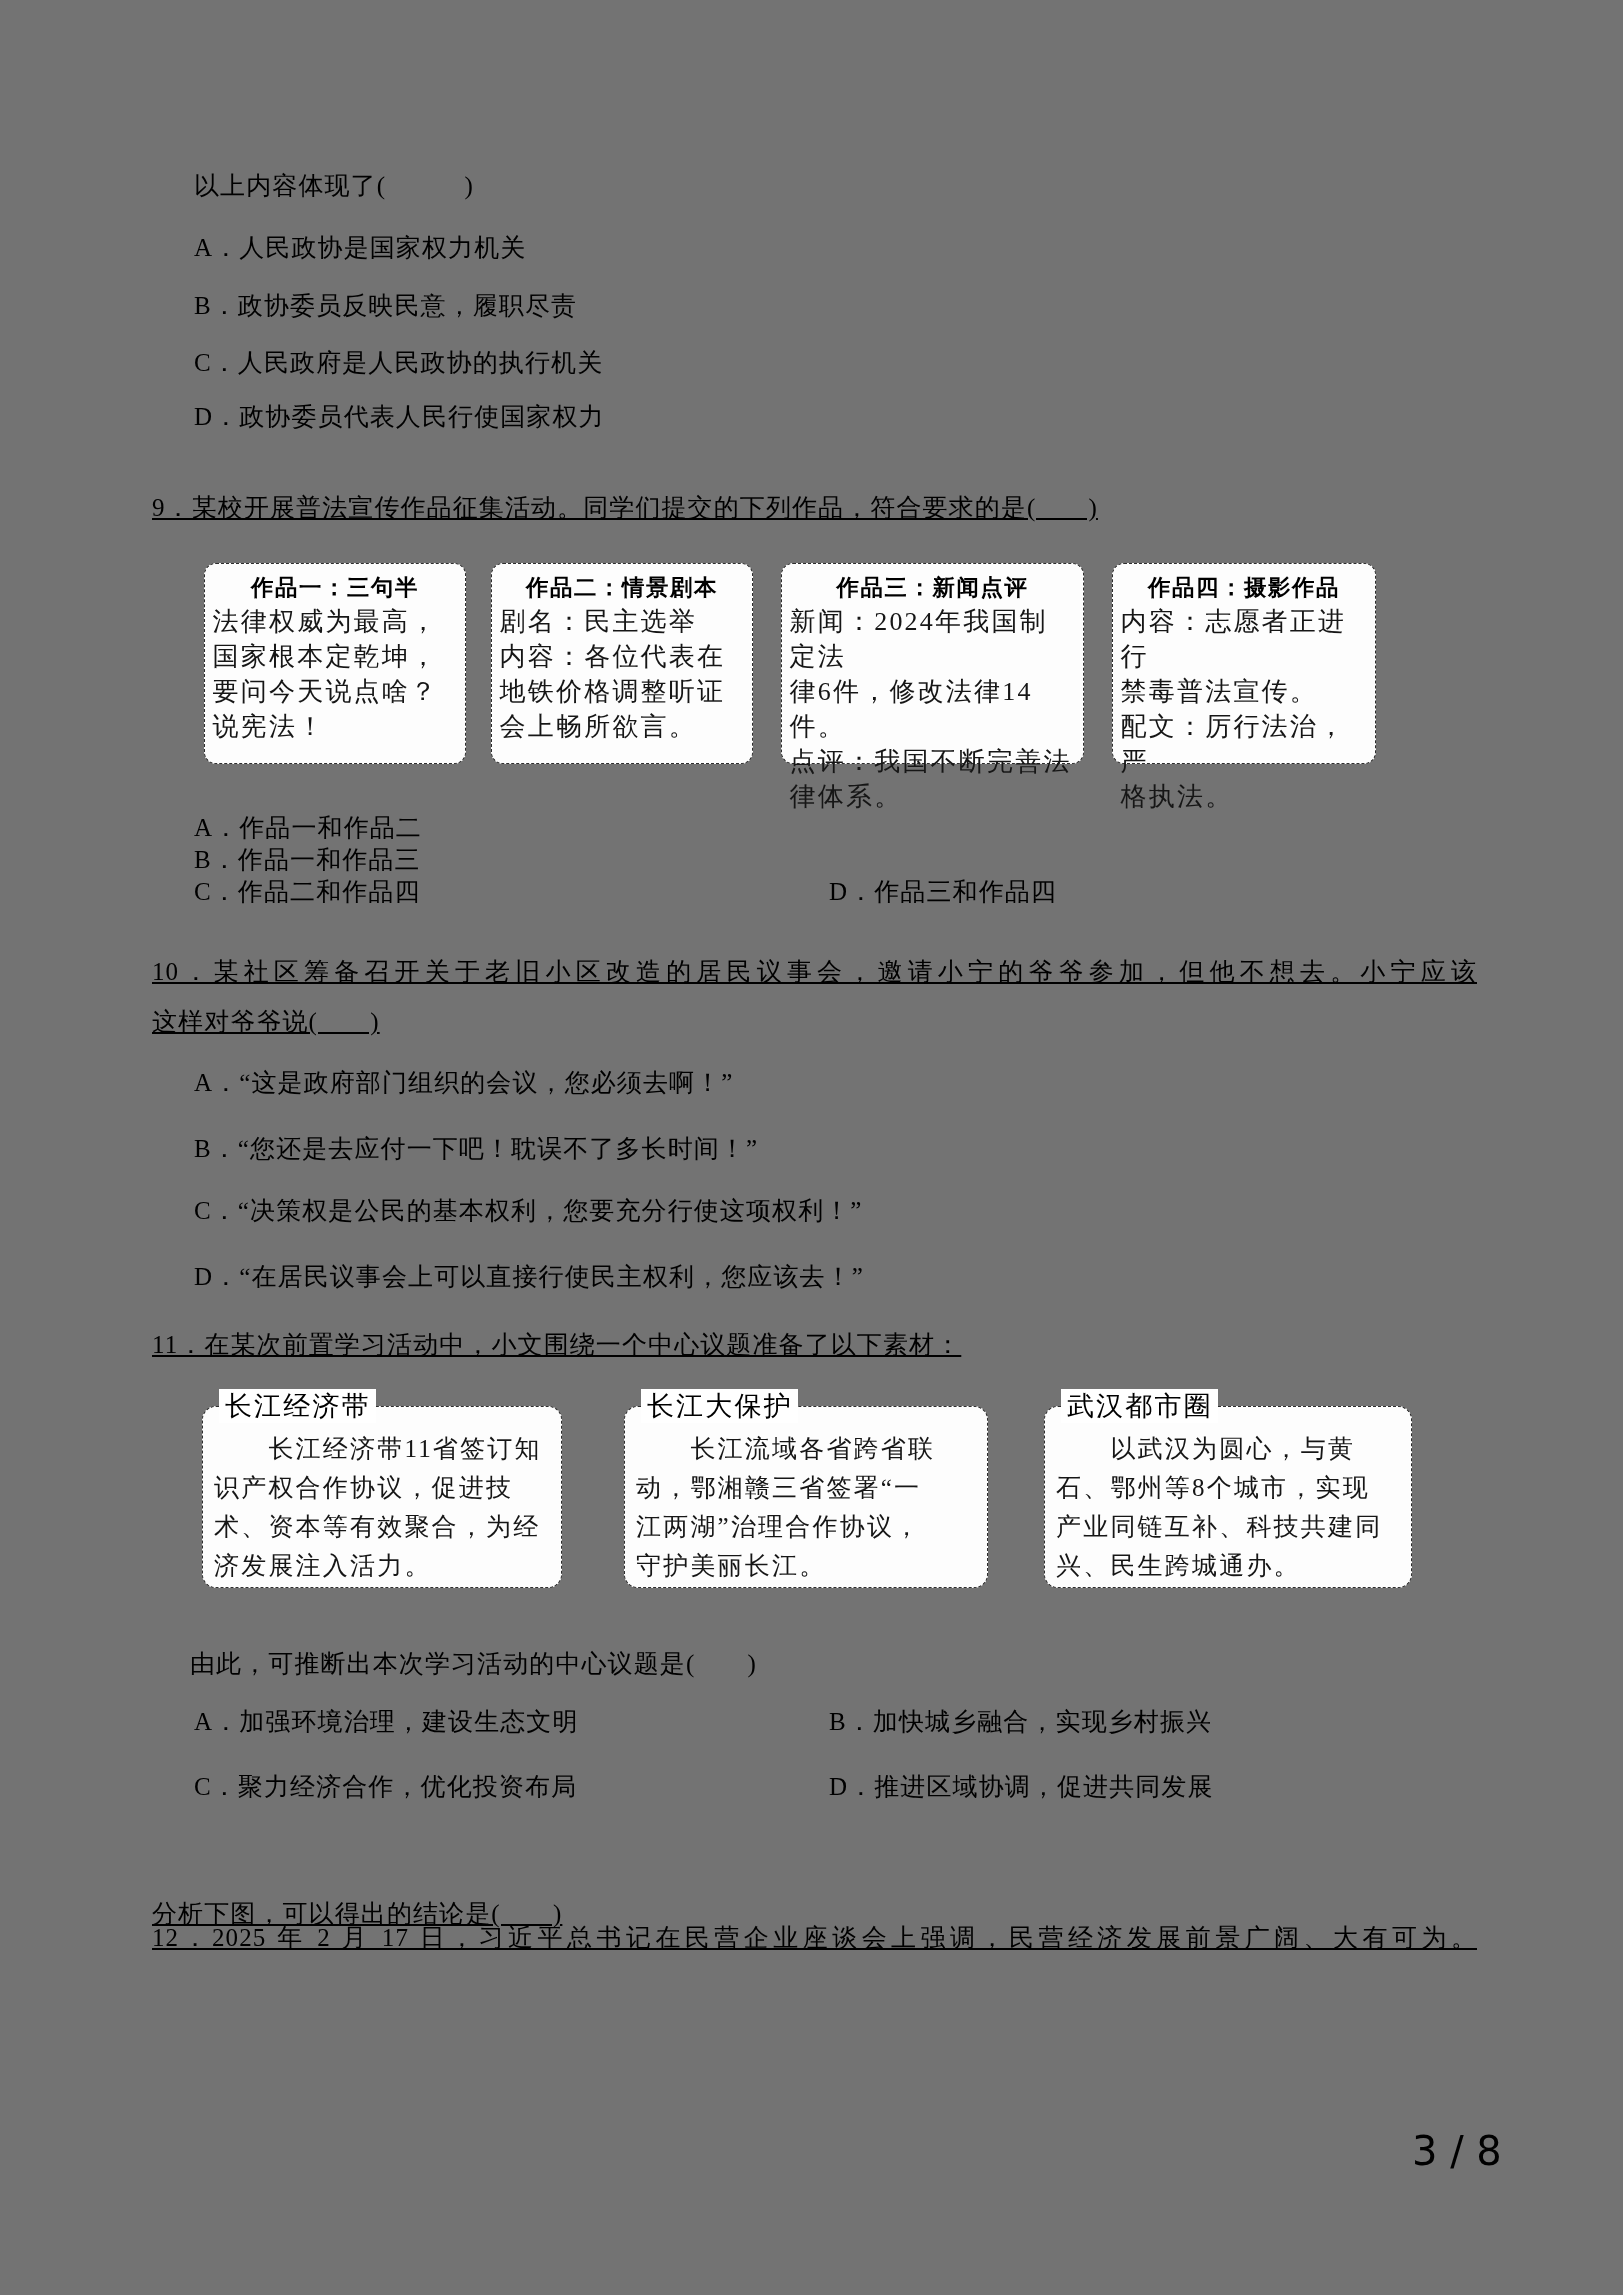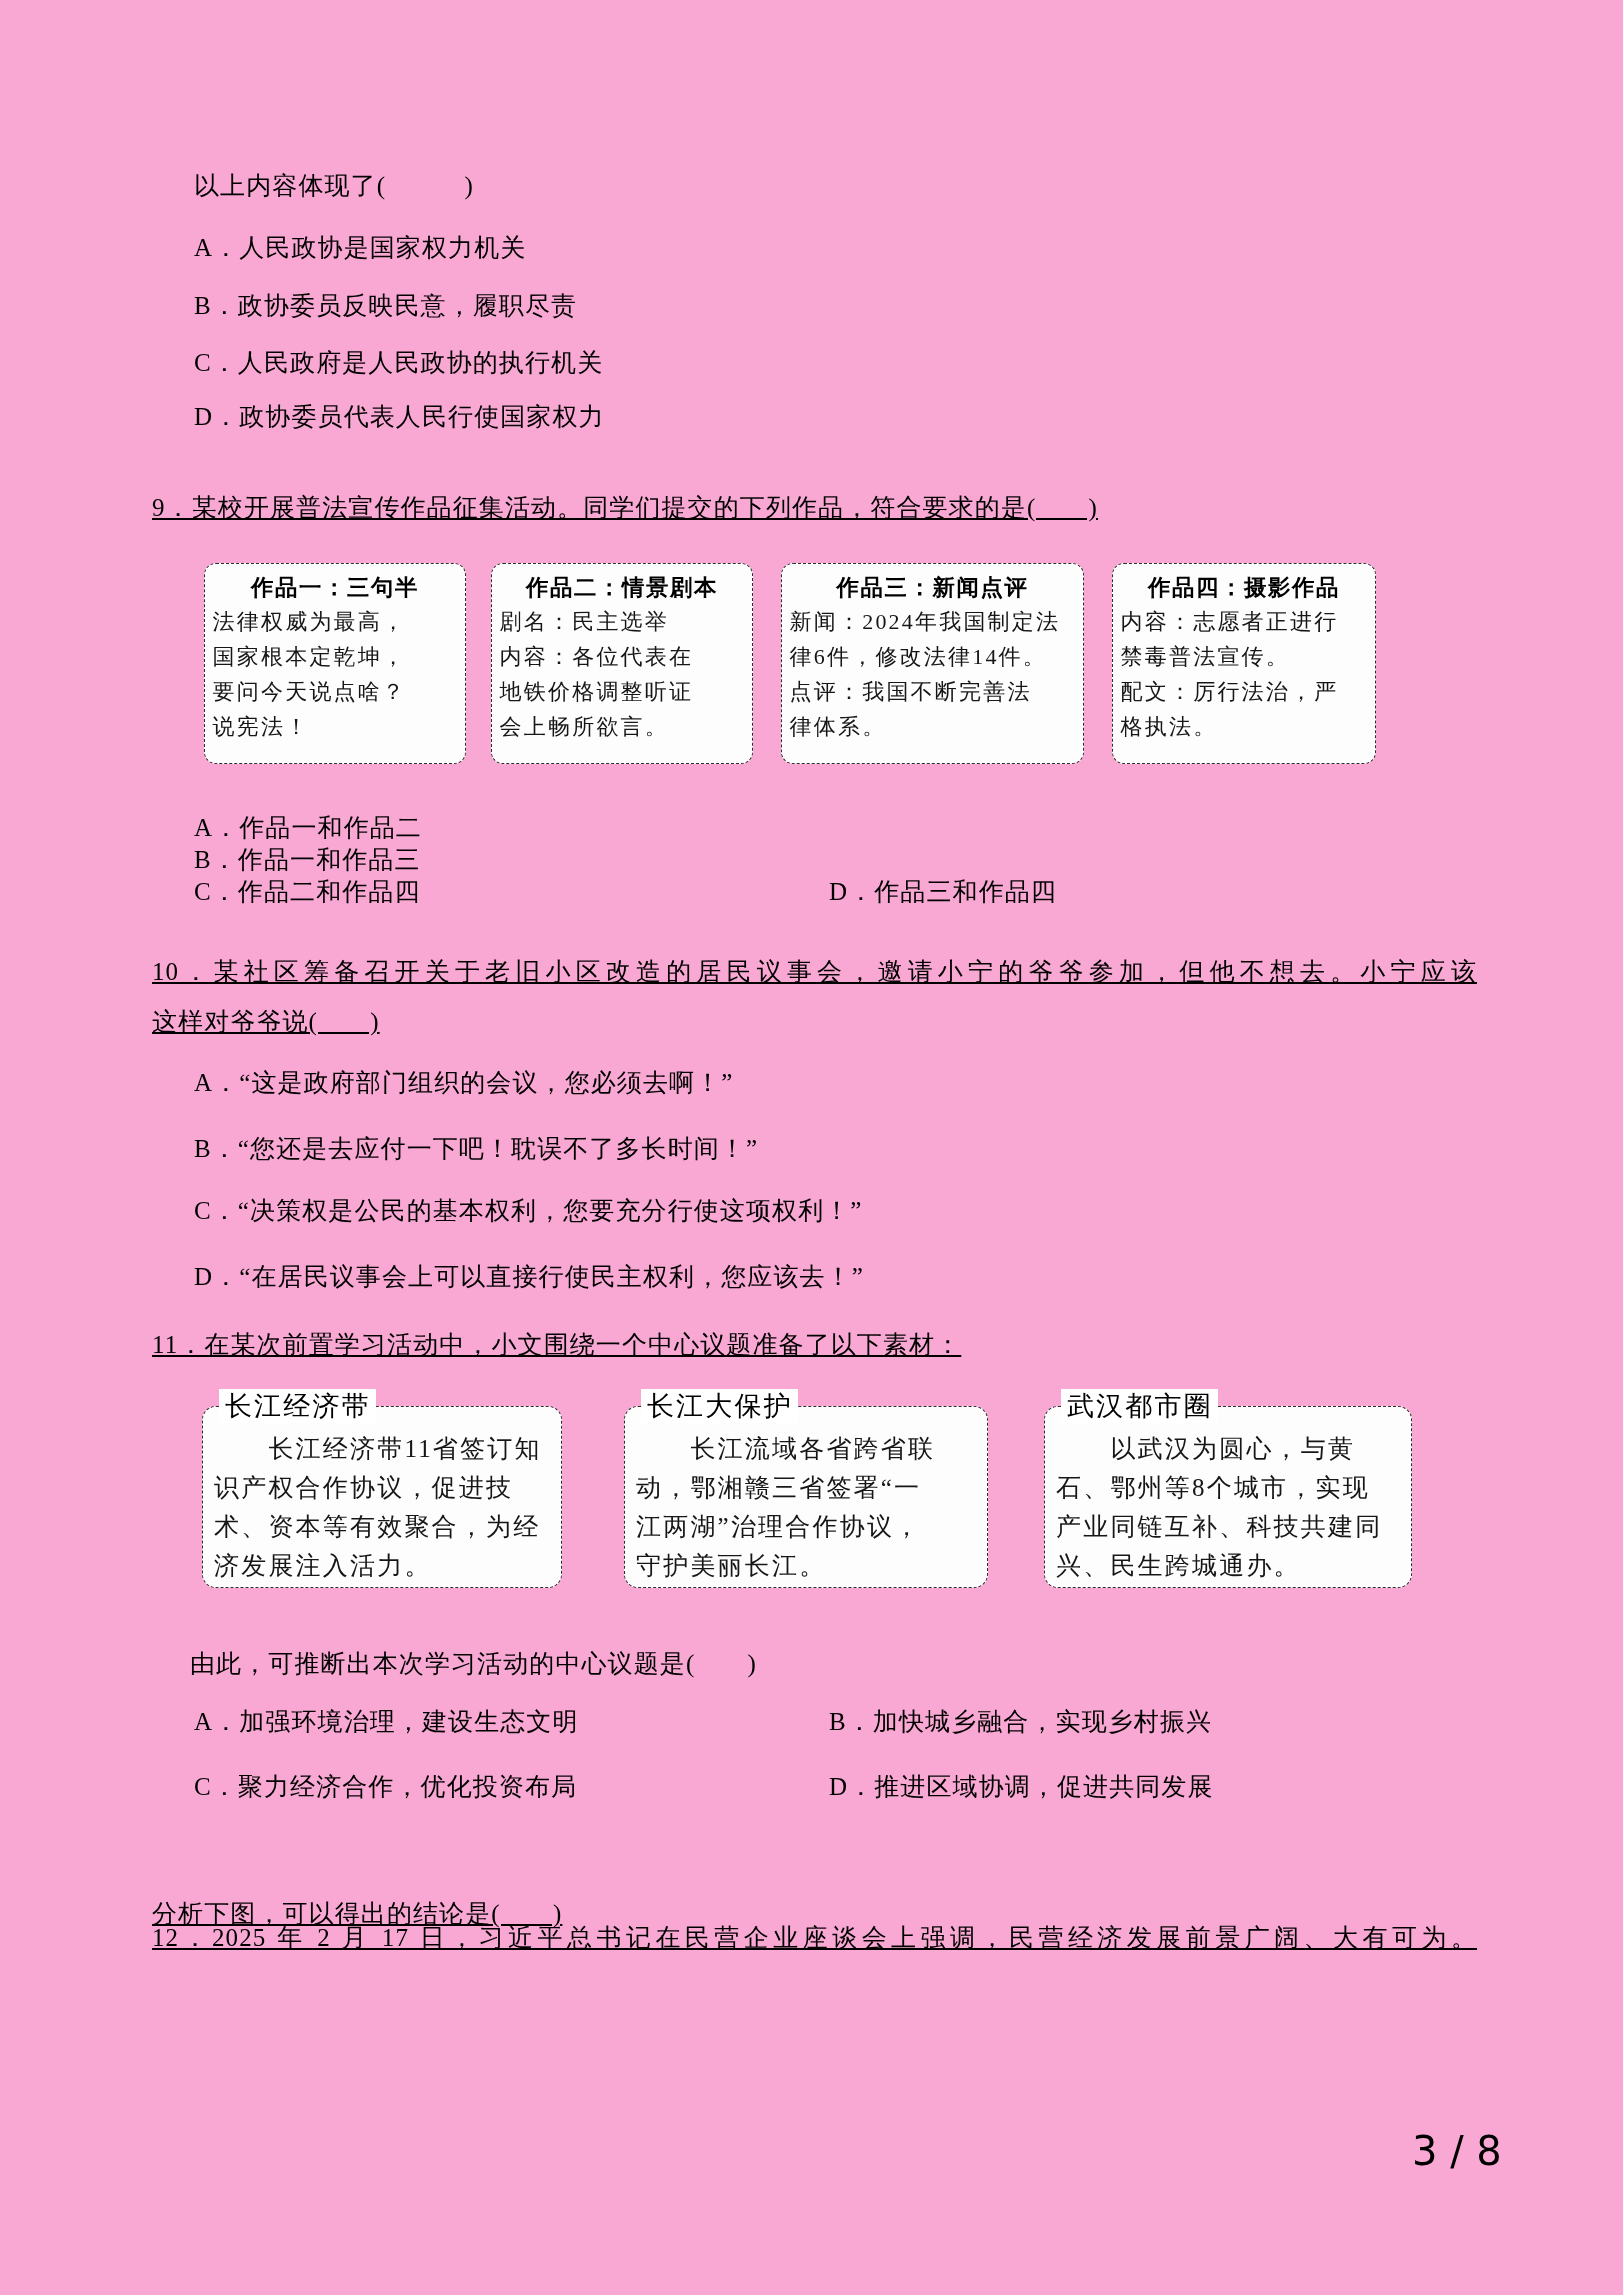--- a/index.html
+++ b/index.html
@@ -1,20 +1,20 @@
 <!DOCTYPE html>
 <html style="font-size:8.7px"><head>
 <meta charset="utf-8">
 <style>
   html, body { margin: 0; padding: 0; background: #9a9a9a; }
   .page {
     position: relative;
     width: 1623px;
     height: 2295px;
-    background: #f9a8d4;
+    background: #737373;
     font-family: "Liberation Serif", "DejaVu Serif", serif;
     color: #000000;
     overflow: hidden;
   }
   .abs { position: absolute; }
   .body-text {
     font-size: 25px;
     line-height: 1.28;
     letter-spacing: 1.1px;
     color: #000;
@@ -43,21 +43,21 @@
   .q9-title {
     text-align: center;
     font-weight: bold;
     font-size: 22.4px;
     line-height: 32px;
     letter-spacing: 1.6px;
     white-space: nowrap;
   }
   .q9-content {
     white-space: pre-line;
-    font-size: 22px;
+    font-size: 26px;
     line-height: 35px;
     letter-spacing: 2.2px;
     color: #161616;
   }
 
   
   .q11-box {
     position: absolute;
     top: 1406px;
     height: 182px;

